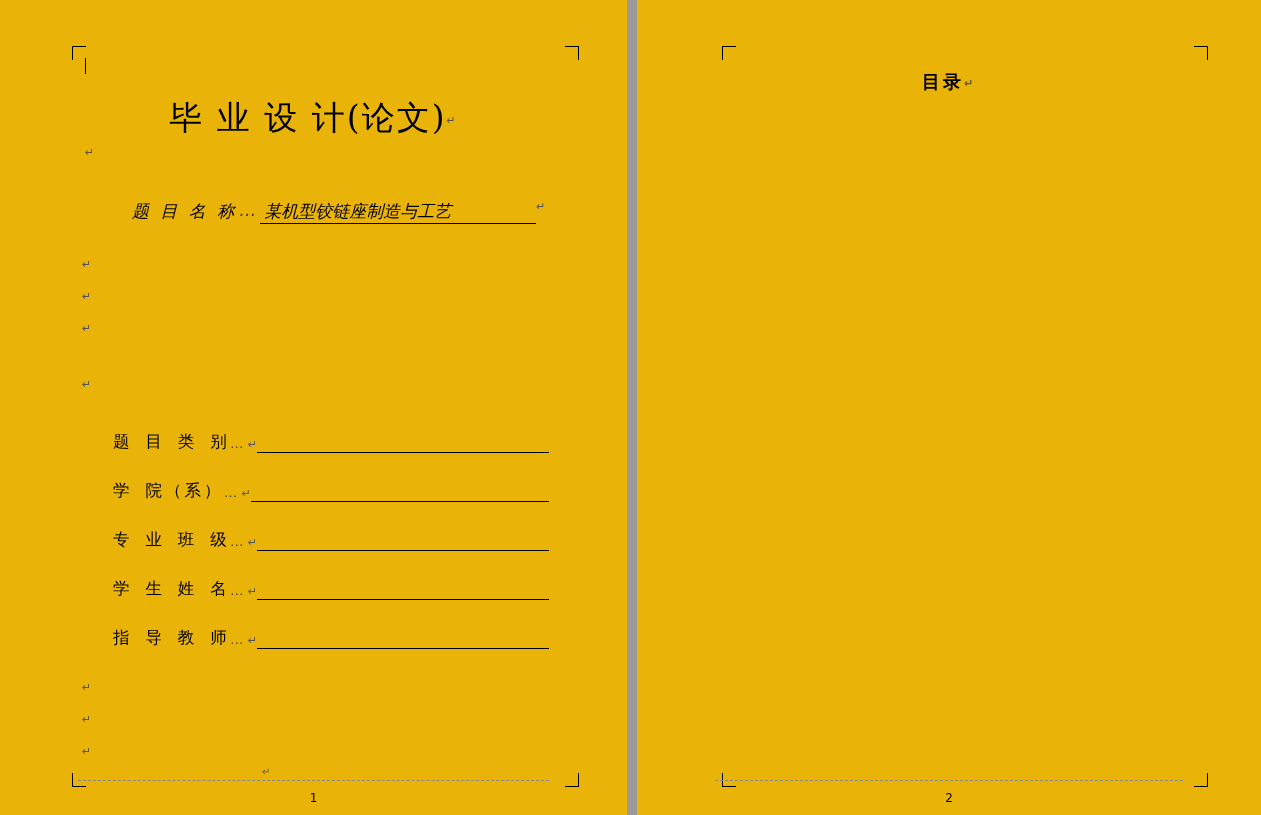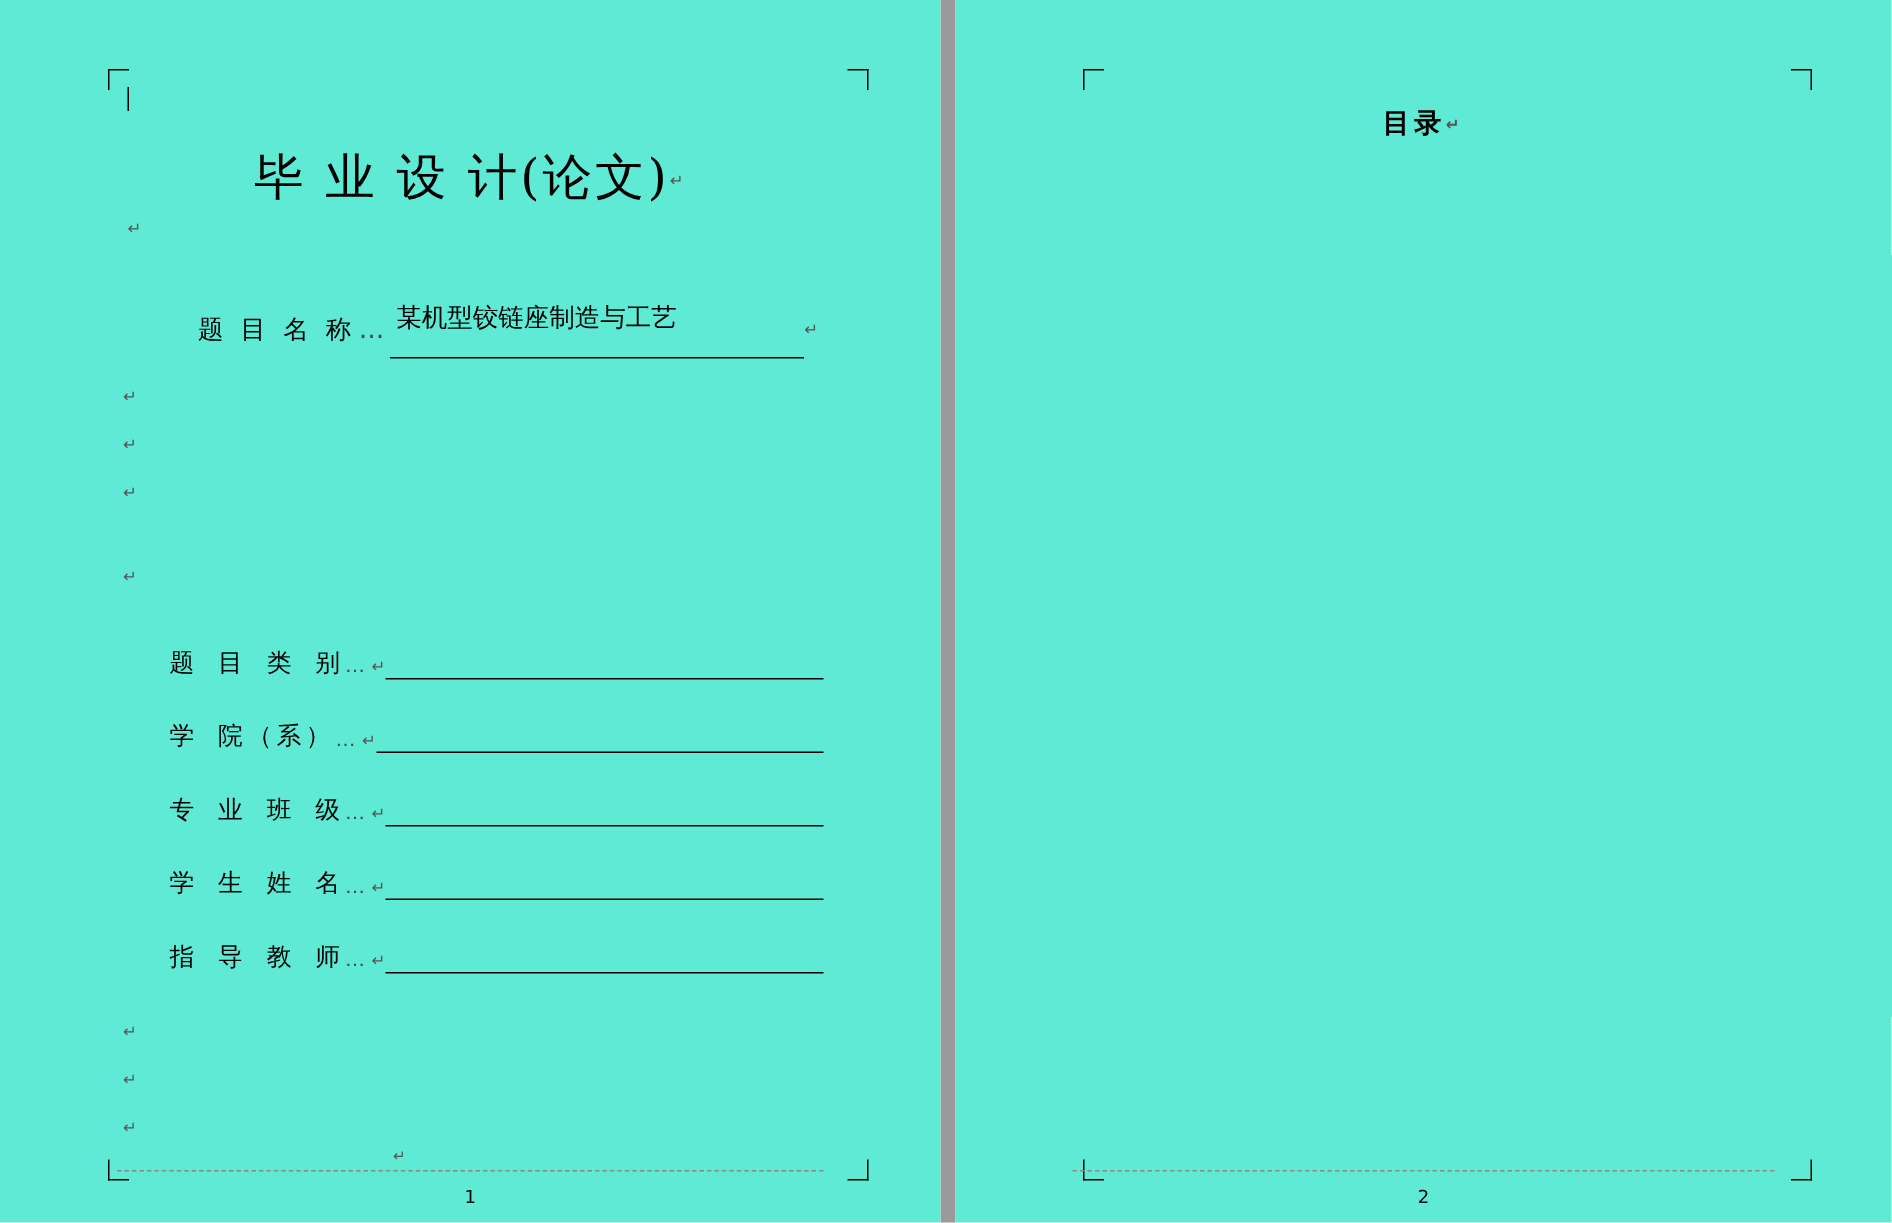--- a/index.html
+++ b/index.html
@@ -15,21 +15,21 @@
     position: relative;
   }
   .workspace {
     position: absolute;
     inset: 0;
     display: flex;
     flex-direction: row;
   }
   .page {
     position: relative;
-    background: #5eead4;
+    background: #eab308;
     height: 815px;
     overflow: hidden;
   }
   .page-left { width: 627px; }
   .gutter {
     width: 10px;
     background: #9a9a9a;
     height: 815px;
   }
   .page-right { width: 624px; }
@@ -70,31 +70,32 @@
     color: #555;
     font-size: 11px;
     font-family: "DejaVu Sans", sans-serif;
     vertical-align: middle;
   }
   .subject-row {
     position: absolute;
     left: 132px;
     top: 200px;
     display: flex;
-    align-items: center;
+    align-items: flex-start;
     font-size: 17px;
     color: #000;
     font-family: "DejaVu Sans", sans-serif;
+    font-style: italic;
   }
   .subject-label { letter-spacing: 3px; white-space: nowrap; }
   .subject-dots { letter-spacing: 2px; color: #444; padding: 0 2px; }
   .subject-value {
     border-bottom: 1px solid #000;
     min-width: 268px;
-    padding: 0 4px 15px 4px;
+    padding: 0 4px 0 4px;
     font-size: 17px;
     white-space: nowrap;
   }
 
   .blank-carets {
     position: absolute;
     left: 82px;
     font-size: 11px;
     color: #555;
     font-family: "DejaVu Sans", sans-serif;

